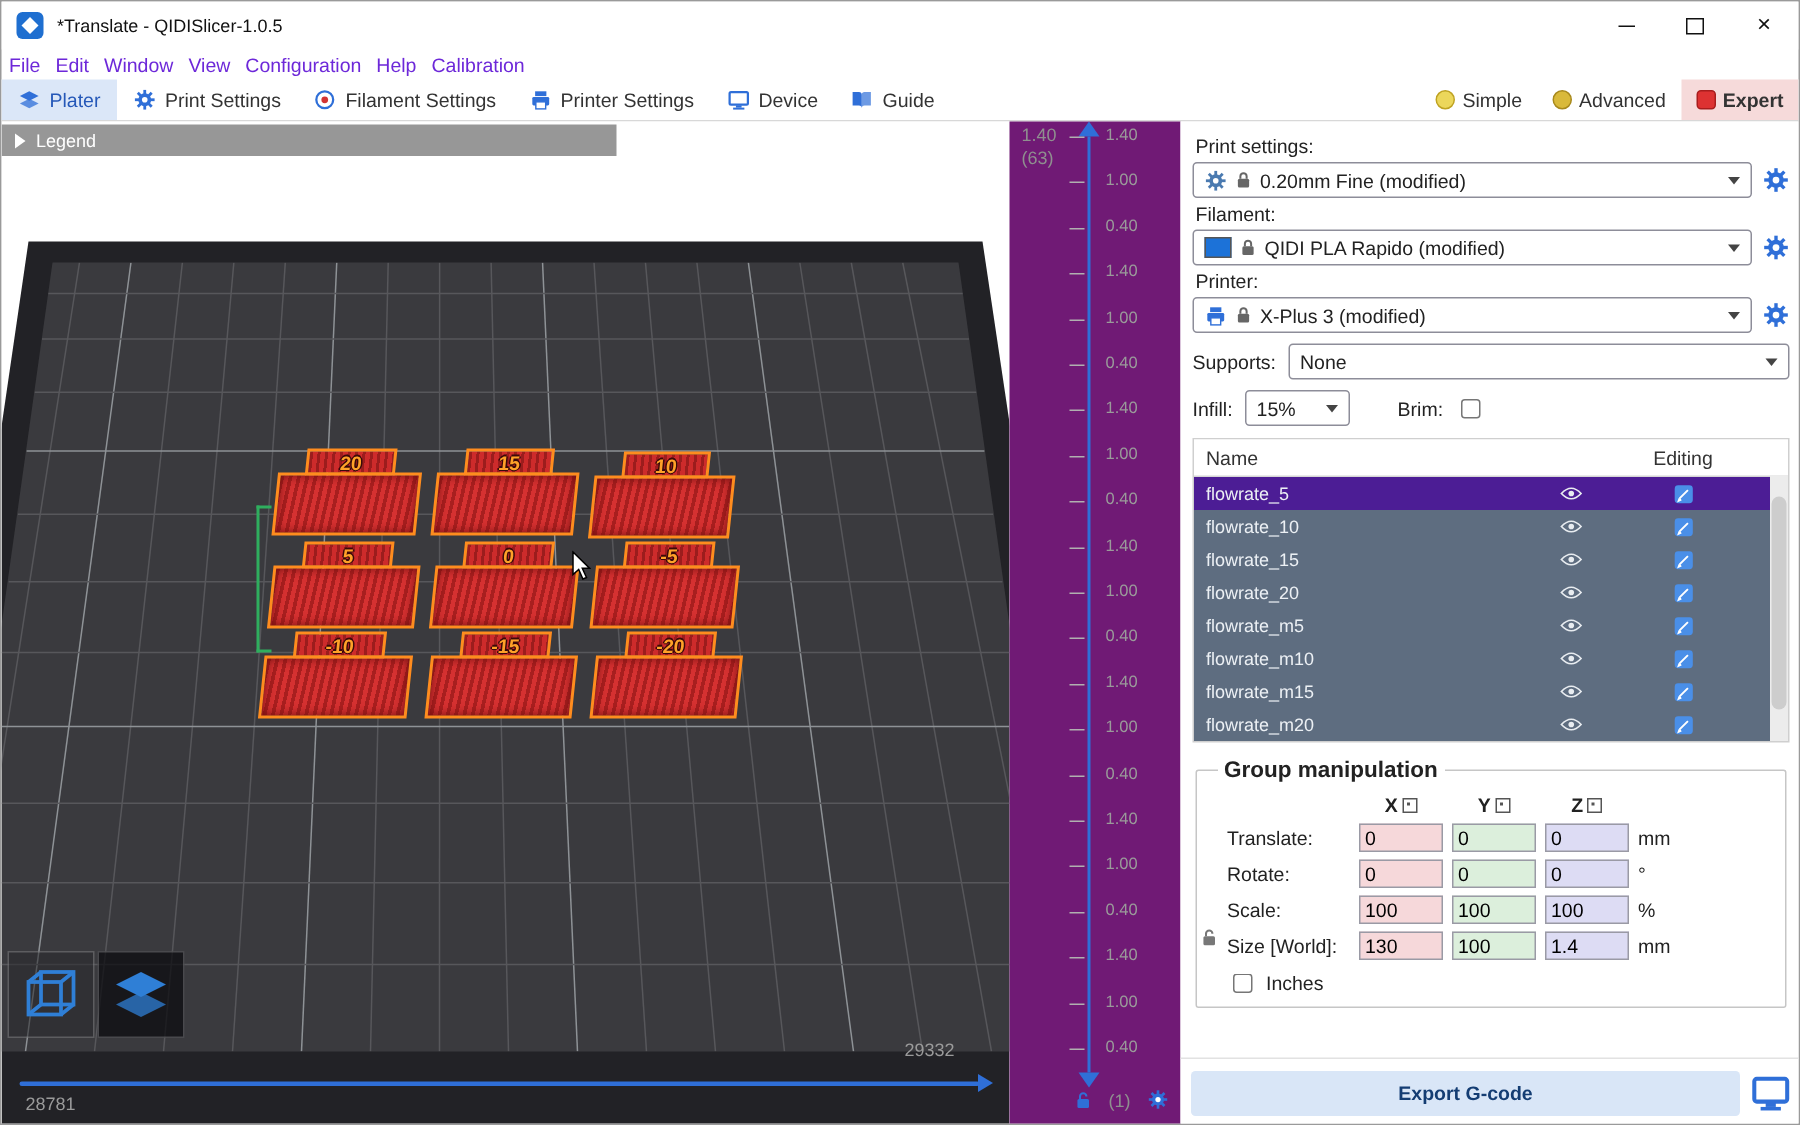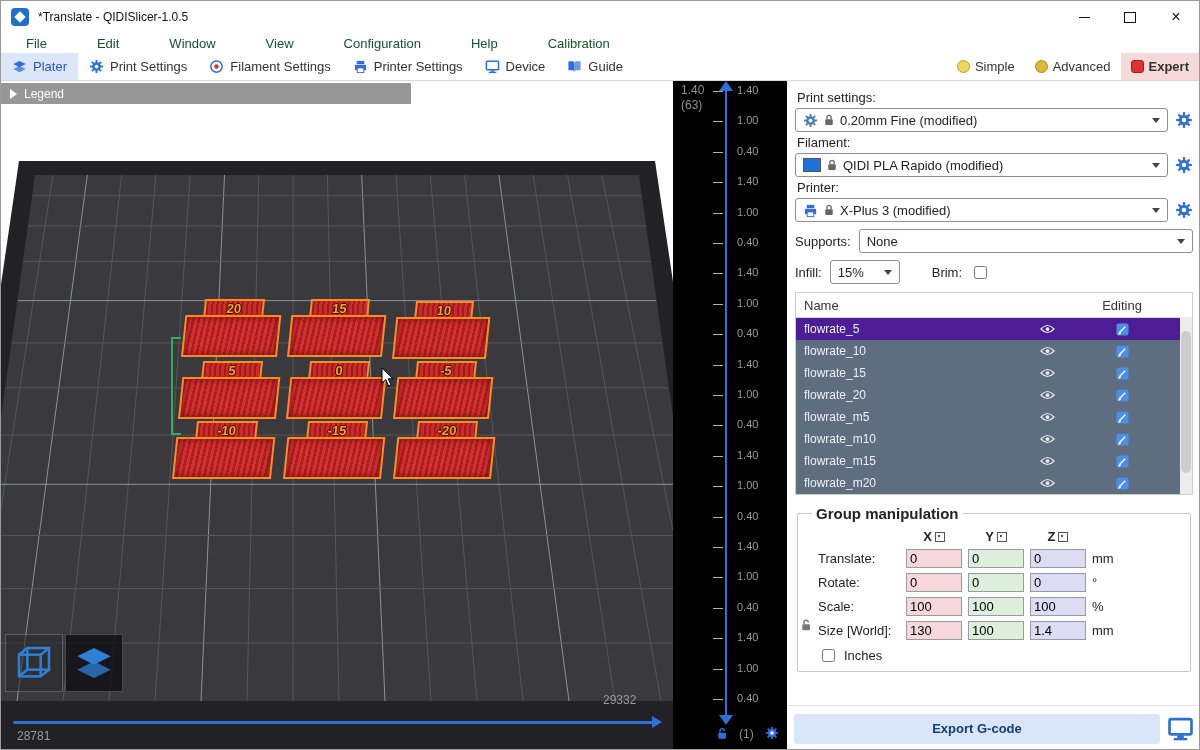--- a/index.html
+++ b/index.html
@@ -12,21 +12,21 @@
   .appicon::after{content:"";position:absolute;left:5px;top:5px;width:8px;height:8px;background:#fff;transform:rotate(45deg);}
   .apptitle{margin-left:9px;font-size:12px;color:#111;}
   .wincontrols{margin-left:auto;display:flex;height:32px;}
   .winbtn{width:46px;height:32px;display:flex;align-items:center;justify-content:center;}
   .glyph-min{width:11px;height:1px;background:#111;}
   .glyph-max{width:10px;height:9px;border:1px solid #111;}
   .glyph-close{font-size:16px;color:#111;line-height:1;}
 
   
   .menubar{position:absolute;left:0;top:32px;width:100%;height:20px;display:flex;align-items:center;font-size:13px;}
-  .menuitem{padding:0 25px;color:#14532d;}
+  .menuitem{padding:0 5px;color:#6d28d9;}
 
   
   .tabbar{position:absolute;left:0;top:52px;width:100%;height:28px;display:flex;align-items:stretch;border-bottom:1px solid #d8d8d8;box-sizing:border-box;background:#fff;font-size:13px;}
   .tab{display:flex;align-items:center;gap:6px;padding:0 11px;color:#333;}
   .tab svg{width:15px;height:15px;color:#2f6fd8;}
   .tab.active{background:#dbe7f8;color:#2558b8;}
   .modes{margin-left:auto;display:flex;align-items:stretch;}
   .mode{display:flex;align-items:center;gap:5px;padding:0 10px;color:#333;}
   .dot{width:11px;height:11px;border-radius:50%;}
   .dot-simple{background:#ecd75b;border:1px solid #bfa322;}
@@ -64,21 +64,21 @@
   .viewbtn svg{width:40px;height:40px;color:#2f7fd6;}
 
   .hslider{position:absolute;left:12px;top:640px;width:640px;height:3px;background:#2f6fd8;border-radius:2px;z-index:4;}
   .hslider::after{content:"";position:absolute;right:-9px;top:-5px;width:0;height:0;
       border-left:10px solid #2f6fd8;border-top:6px solid transparent;border-bottom:6px solid transparent;}
   .hnum{position:absolute;font-size:12px;color:#9a9a9a;z-index:4;}
   .hnum-max{left:602px;top:612px;}
   .hnum-min{left:16px;top:648px;}
 
   
-  .layercol{position:absolute;left:672px;top:80px;width:114px;height:670px;background:#000000;font-size:12px;}
+  .layercol{position:absolute;left:672px;top:80px;width:114px;height:670px;background:#701a75;font-size:12px;}
   .cur-height{position:absolute;left:8px;top:2px;color:#8f8f8f;}
   .cur-layer{position:absolute;left:8px;top:17px;color:#8f8f8f;}
   .vline{position:absolute;left:52px;top:10px;width:2px;height:624px;background:#2f6fd8;}
   .thumb-top{position:absolute;left:46px;top:0;width:0;height:0;
       border-left:7px solid transparent;border-right:7px solid transparent;border-bottom:10px solid #2f6fd8;}
   .thumb-bottom{position:absolute;left:46px;top:634px;width:0;height:0;
       border-left:7px solid transparent;border-right:7px solid transparent;border-top:10px solid #2f6fd8;}
   .tick{position:absolute;left:40px;width:10px;height:1px;background:#b0b0b0;}
   .tick-label{position:absolute;left:64px;font-size:11px;color:#9a9a9a;}
   .slider-foot{position:absolute;left:0;top:645px;width:114px;height:20px;}

